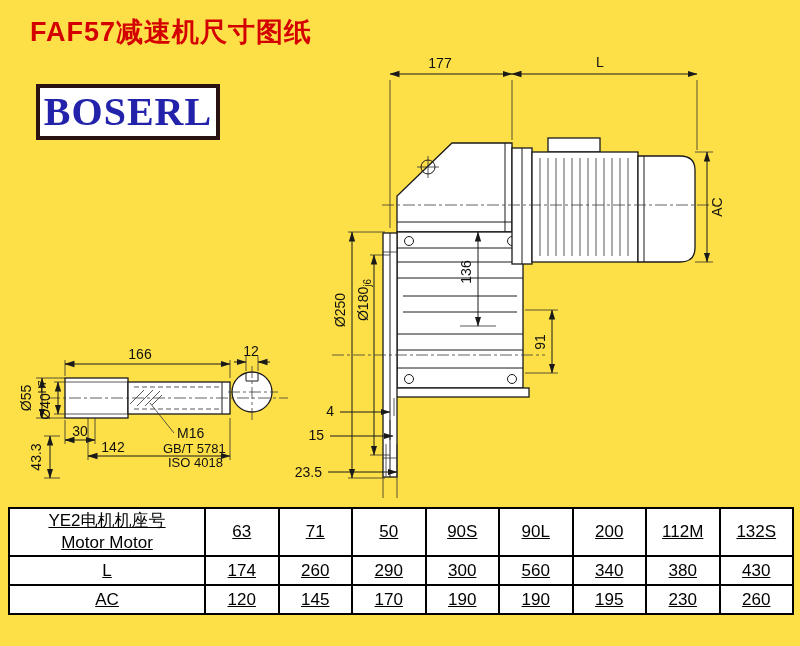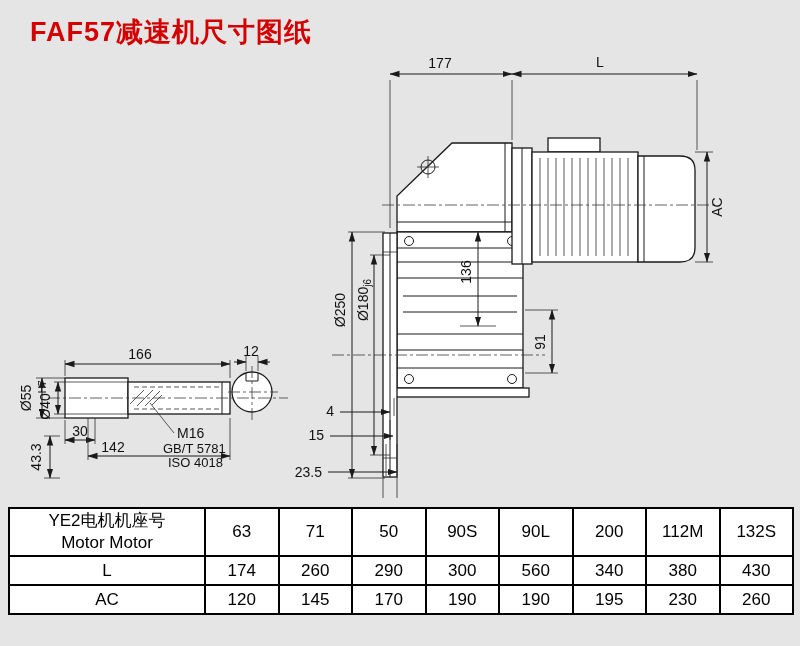--- a/index.html
+++ b/index.html
@@ -1,21 +1,21 @@
 <!DOCTYPE html>
 <html><head>
 <meta charset="utf-8">
 <style>
   * { margin:0; padding:0; box-sizing:border-box; }
   html,body { background:#ffffff; }
   body {
     width:800px; height:646px; position:relative; overflow:hidden;
     font-family:"Liberation Sans", sans-serif;
   }
-  .page { position:absolute; inset:0; background:#e5e5e5; }
+  .page { position:absolute; inset:0; background:#fde047; }
 
   .title {
     position:absolute; left:30px; top:14px;
     font-size:27px; font-weight:bold; color:#d40000; letter-spacing:1px;
     white-space:nowrap;
   }
   .logo-box {
     position:absolute; left:36px; top:84px; width:184px; height:56px;
     border:4px solid #2a1212; background:#fff;
     display:flex; align-items:center; justify-content:center;
@@ -34,35 +34,38 @@
   .dimln { stroke:#1a1a1a; stroke-width:1; fill:none; }
   text { font-family:"Liberation Sans", sans-serif; fill:#111; }
   .dim   { font-size:14px; }
   .dim-s { font-size:13px; }
   .dim-m { text-anchor:middle; }
   .dim-e { text-anchor:end; }
   .tol   { font-size:10px; }
 
   table.dim-table {
     position:absolute; left:8px; top:507px; width:786px;
-    border-collapse:collapse; table-layout:fixed; background:#fff;
+    border-collapse:collapse; table-layout:fixed; background:#fff;text-decoration:underline;
   }
   table.dim-table td {
     border:2px solid #000; text-align:center; vertical-align:middle;
     font-size:17px; color:#000; height:29px; padding:0 2px;
   }
   table.dim-table td.hdr { height:48px; line-height:1.3; }
 </style>
 </head>
 <body>
 
 <div class="page">
 
   <div class="title">FAF57减速机尺寸图纸</div>
 
+  <div class="logo-box">
+    <span>BOSERL</span>
+  </div>
 
   <svg class="drawing" width="800" height="505" viewBox="0 0 800 505" xmlns="http://www.w3.org/2000/svg">
     <defs>
       <marker id="as" viewBox="0 0 10 8" markerWidth="10" markerHeight="8" refX="0.5" refY="4" orient="auto" markerUnits="userSpaceOnUse">
           <path d="M10,0.8 L0,4 L10,7.2 Z" fill="#1a1a1a"></path>
         </marker>
       <marker id="ae" viewBox="0 0 10 8" markerWidth="10" markerHeight="8" refX="9.5" refY="4" orient="auto" markerUnits="userSpaceOnUse">
           <path d="M0,0.8 L10,4 L0,7.2 Z" fill="#1a1a1a"></path>
         </marker>
     </defs>

